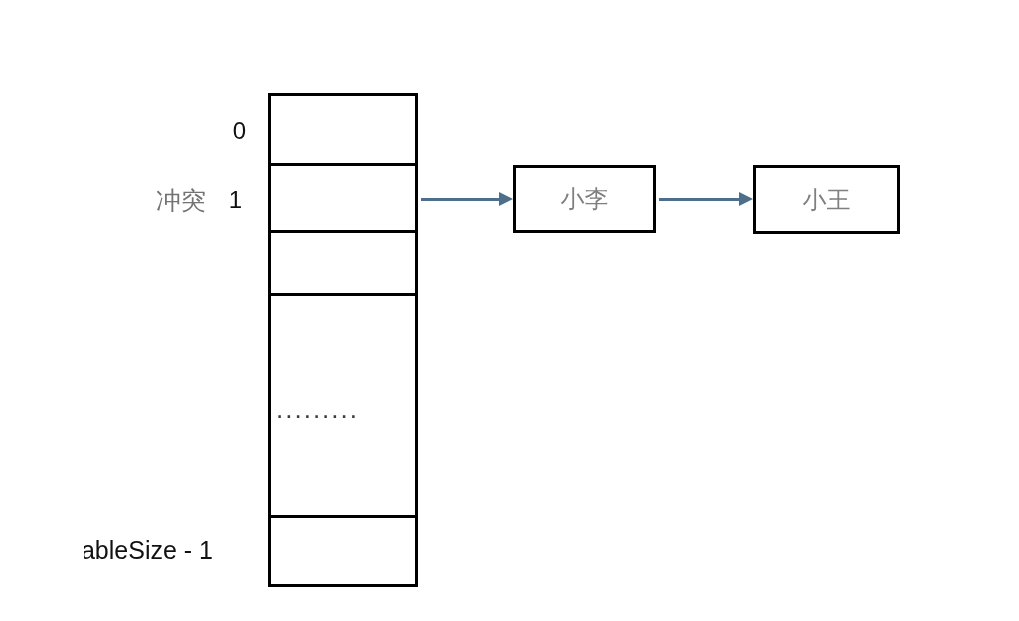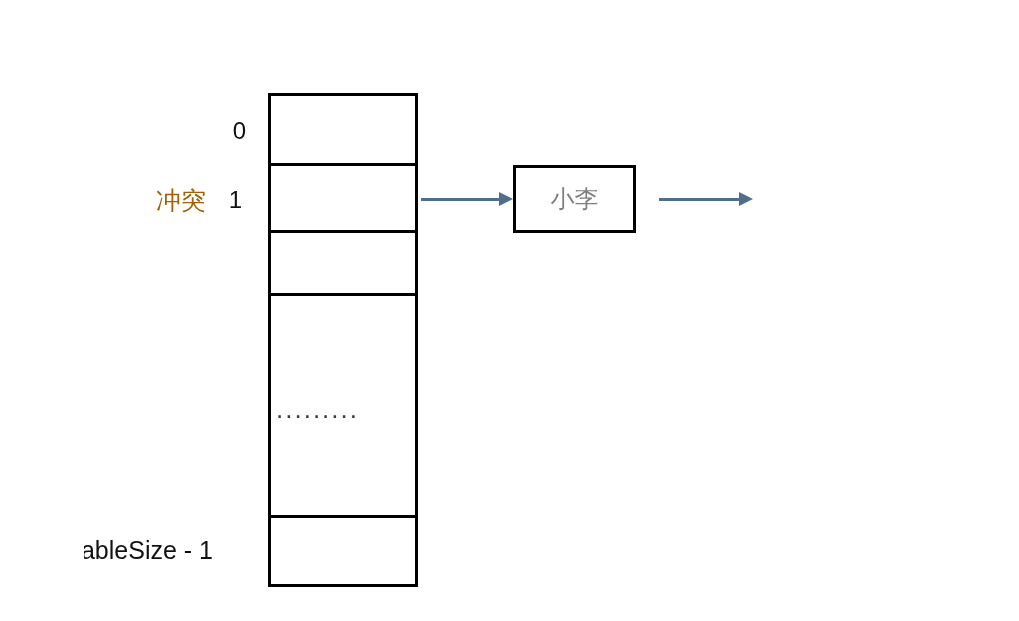--- a/index.html
+++ b/index.html
@@ -66,21 +66,21 @@
     color: #111111;
     white-space: nowrap;
   }
   .idx-0 { left: 210px; top: 118px; width: 36px; text-align: right; }
   .idx-1 { left: 210px; top: 187px; width: 32px; text-align: right; }
   .collision {
     left: 156px;
     top: 187px;
     font-size: 25px;
     line-height: 26px;
-    color: #a16207;
+    color: #737373;
     white-space: nowrap;
   }
   .idx-last-clip {
     left: 84px;
     top: 537px;
     width: 162px;
     height: 28px;
     overflow: hidden;
     white-space: nowrap;
   }
@@ -98,21 +98,21 @@
     border: 3px solid #000000;
     box-sizing: border-box;
     background: #ffffff;
     display: flex;
     align-items: center;
     justify-content: center;
     font-size: 24px;
     color: #7f7f7f;
     white-space: nowrap;
   }
-  .node-1 { left: 513px; top: 165px; width: 123px; height: 68px; }
+  .node-1 { left: 513px; top: 165px; width: 143px; height: 68px; }
   .node-2 { left: 753px; top: 165px; width: 147px; height: 69px; }
 
   
   .arrow-line {
     height: 3px;
     background: #4d6f8c;
     top: 198px;
   }
   .a1-line { left: 421px; width: 79px; }
   .a2-line { left: 659px; width: 80px; }
@@ -151,14 +151,15 @@
   </div>
 
   <div class="abs arrow-line a1-line"></div>
   <div class="abs arrow-head a1-head"></div>
 
   <div class="abs node node-1">小李</div>
 
   <div class="abs arrow-line a2-line"></div>
   <div class="abs arrow-head a2-head"></div>
 
+  <div class="abs node node-2">小王</div>
 
 </div>
 
 </body></html>

